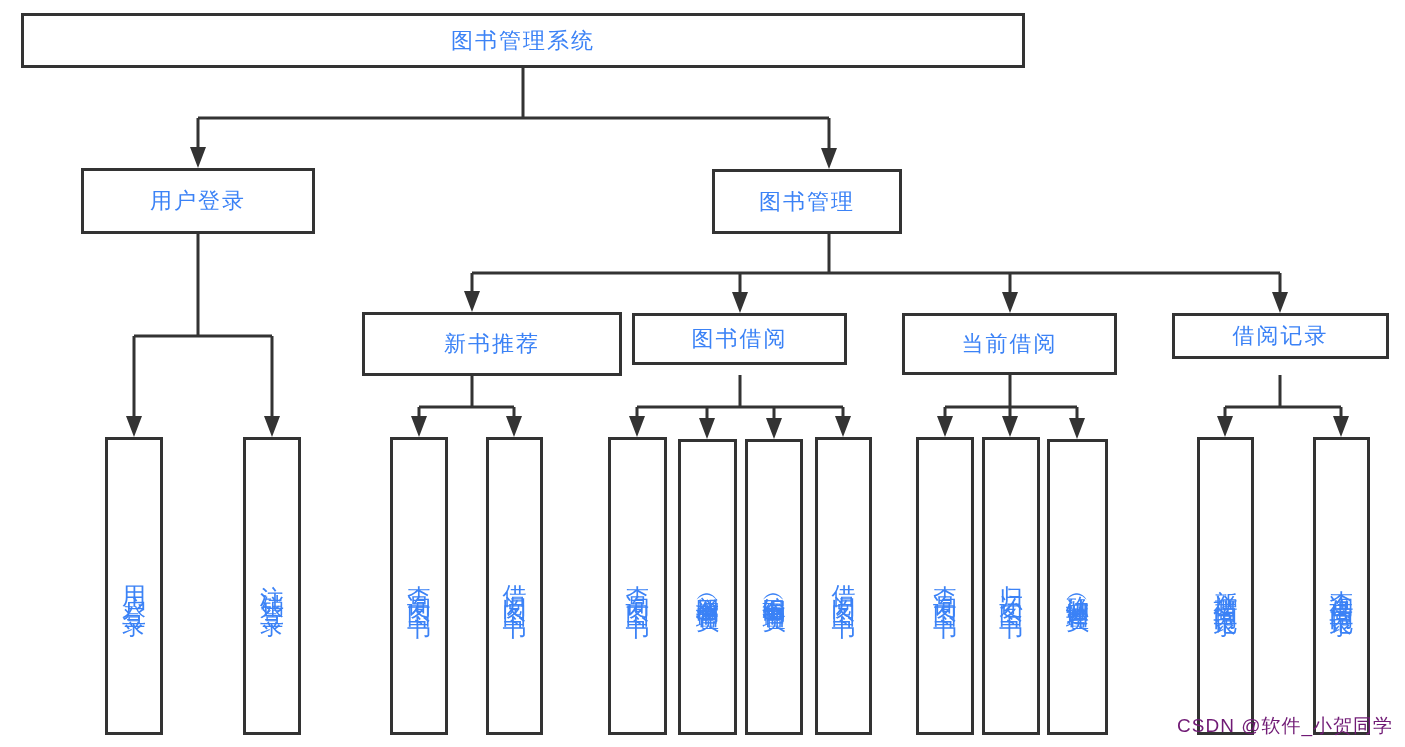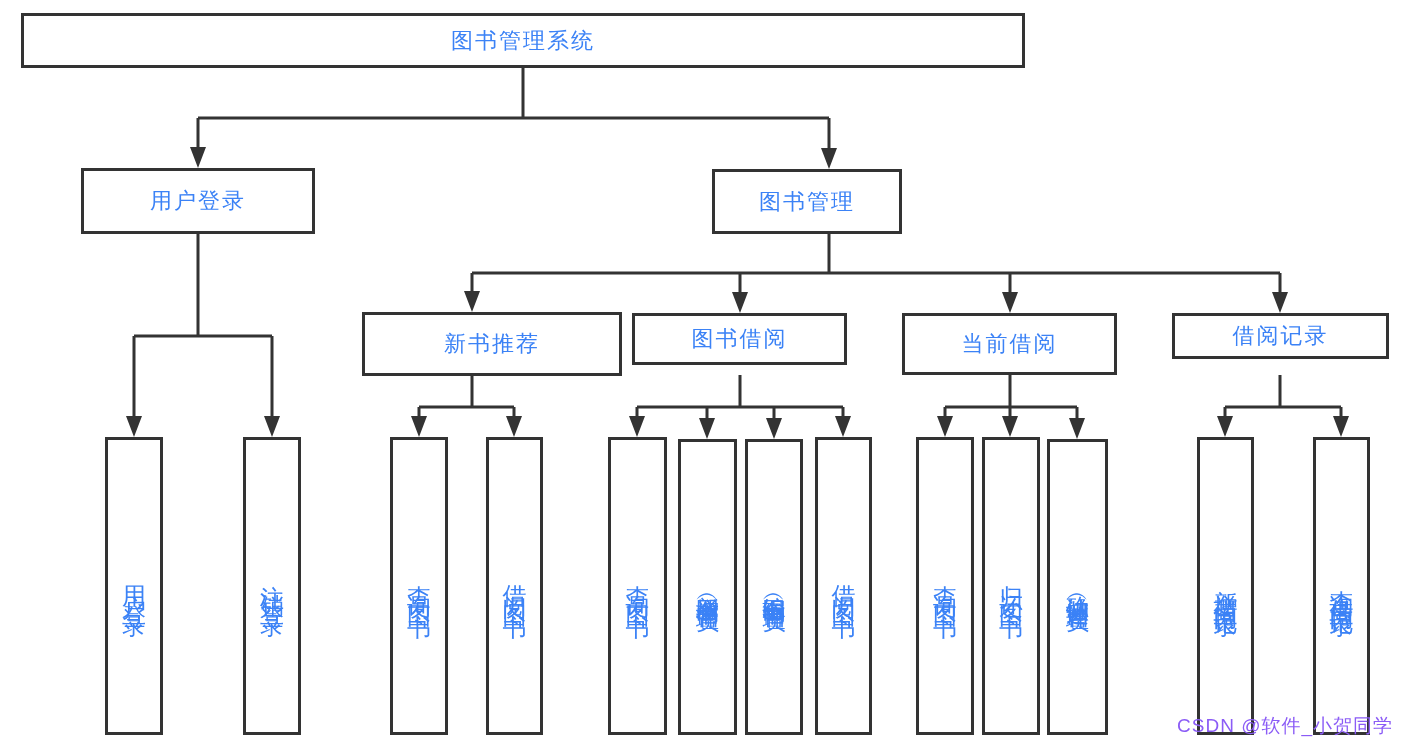--- a/index.html
+++ b/index.html
@@ -39,21 +39,21 @@
     line-height: 1;
   }
   .box.v span.med  { letter-spacing: 5px; }
   .box.v span.tight { letter-spacing: 2px; font-size: 23px; }
   .watermark {
     position: absolute;
     right: 12px;
     bottom: 8px;
     font-size: 19px;
     letter-spacing: 1px;
-    color: #8b5cf6;
+    color: #701a75;
     white-space: nowrap;
   }
 </style>
 </head>
 <body>
 
 <div class="stage">
 
   <svg class="connectors" viewBox="0 0 1405 747" xmlns="http://www.w3.org/2000/svg">
     <path fill="none" stroke="#333333" stroke-width="3" d="

